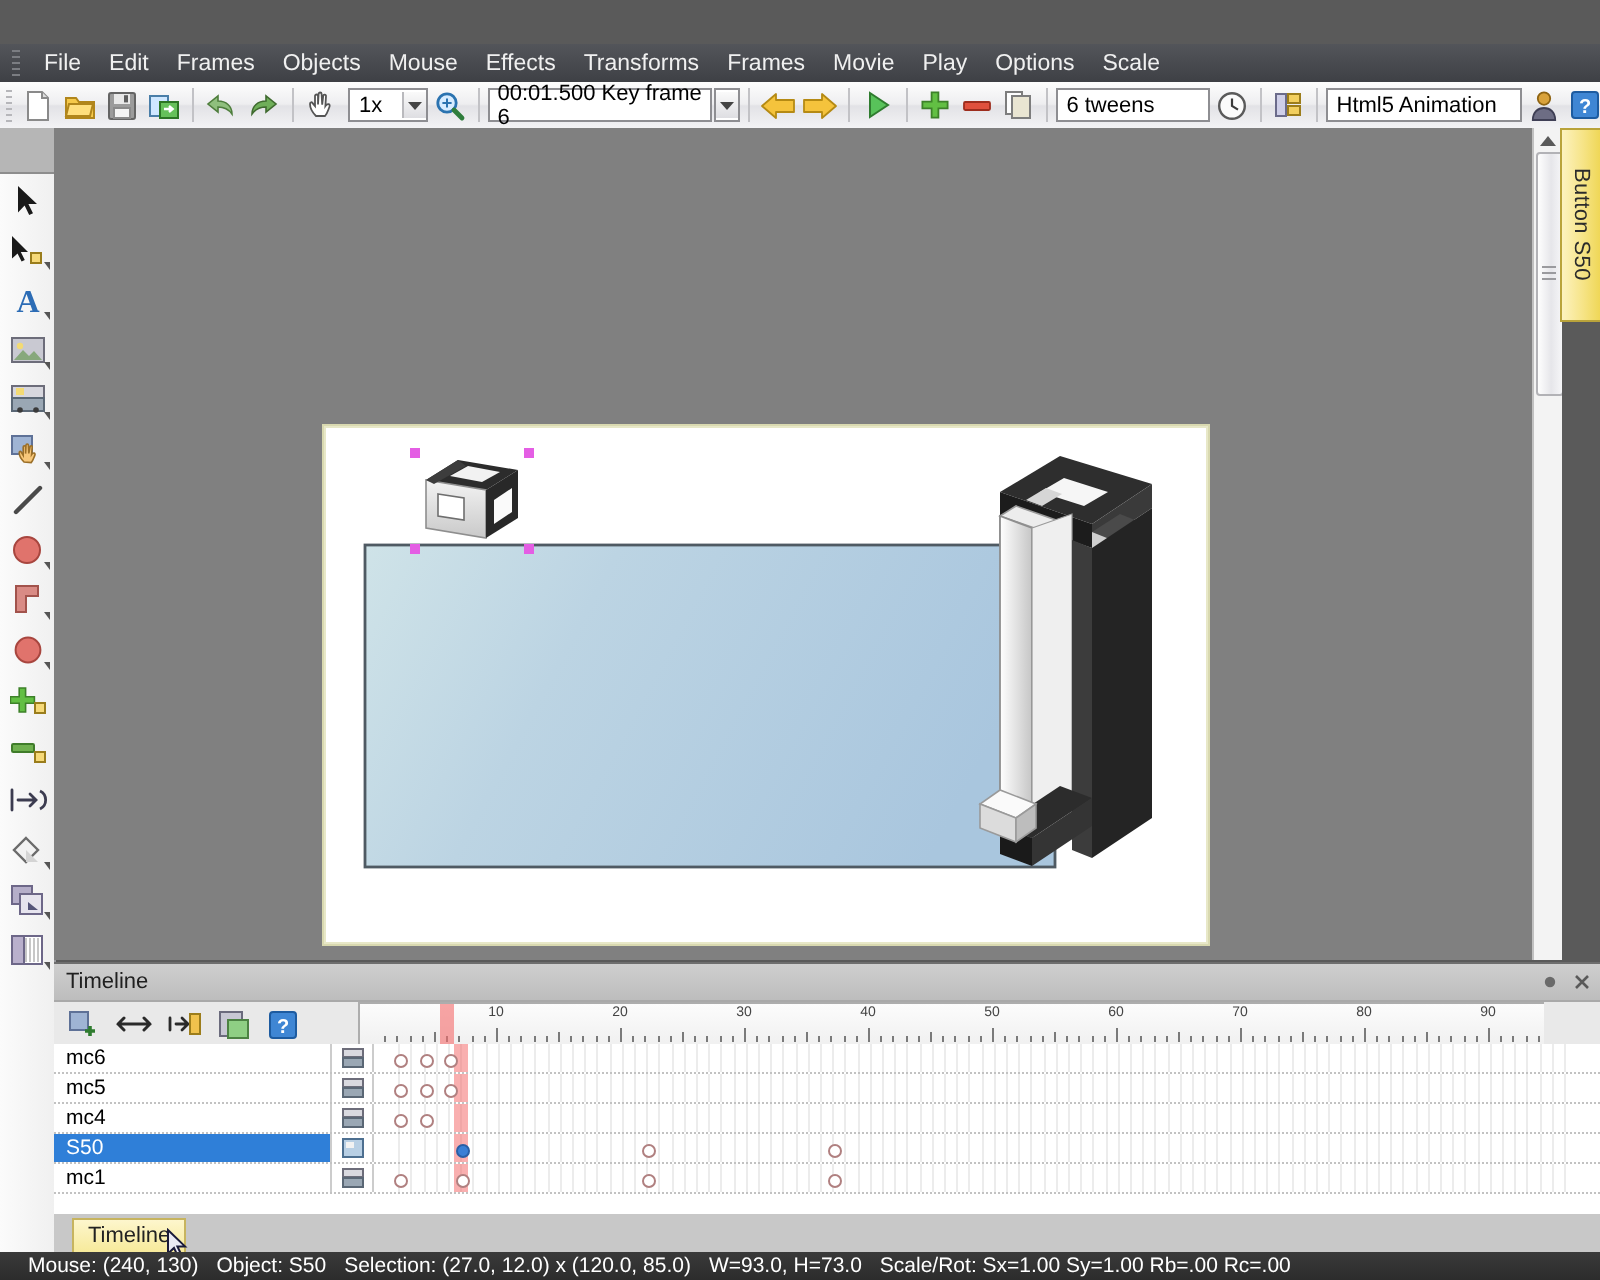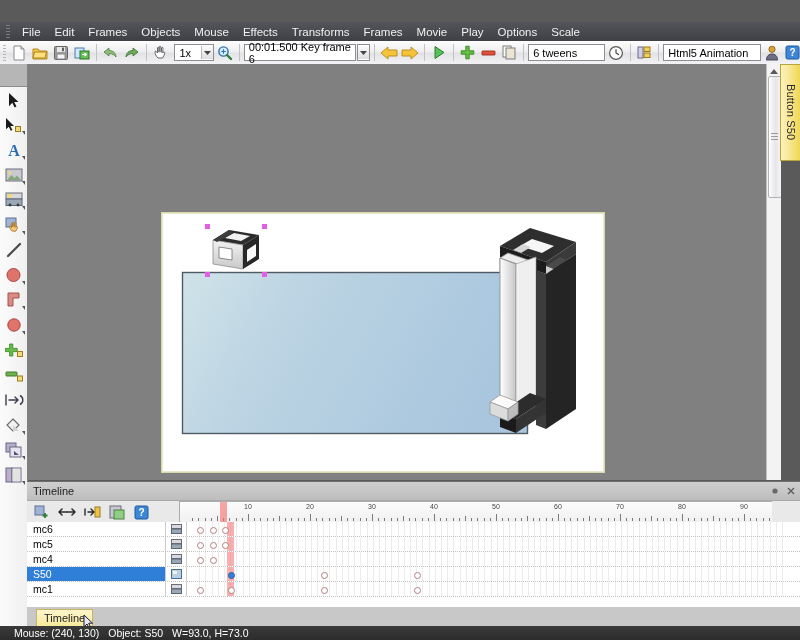--- a/index.html
+++ b/index.html
@@ -1230,16 +1230,18 @@
       </div>
       <svg class="cursor" style="left:56px;top:7px;" viewBox="0 0 12 18">
         <path d="M1 1l8.5 8.2H5.7l2 4.2-1.7.8-2-4.2L1 12.8z" fill="#eaeaf4" stroke="#1a1a3a" stroke-width="1"></path>
       </svg>
     </div>
   </div>
 
   <div class="statusbar">
     <span class="seg">Mouse: (240, 130)</span>
     <span class="seg">Object: S50</span>
+    <span class="seg">Selection: (27.0, 12.0) x (120.0, 85.0)</span>
     <span class="seg">W=93.0,  H=73.0</span>
+    <span class="seg">Scale/Rot: Sx=1.00 Sy=1.00 Rb=.00 Rc=.00</span>
   </div>
 
 </div>
 
 </body></html>

